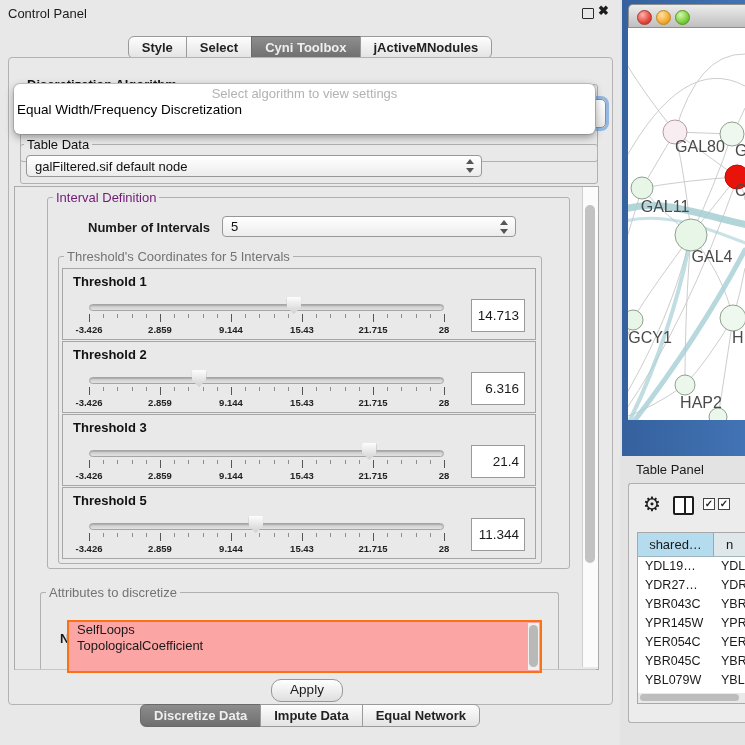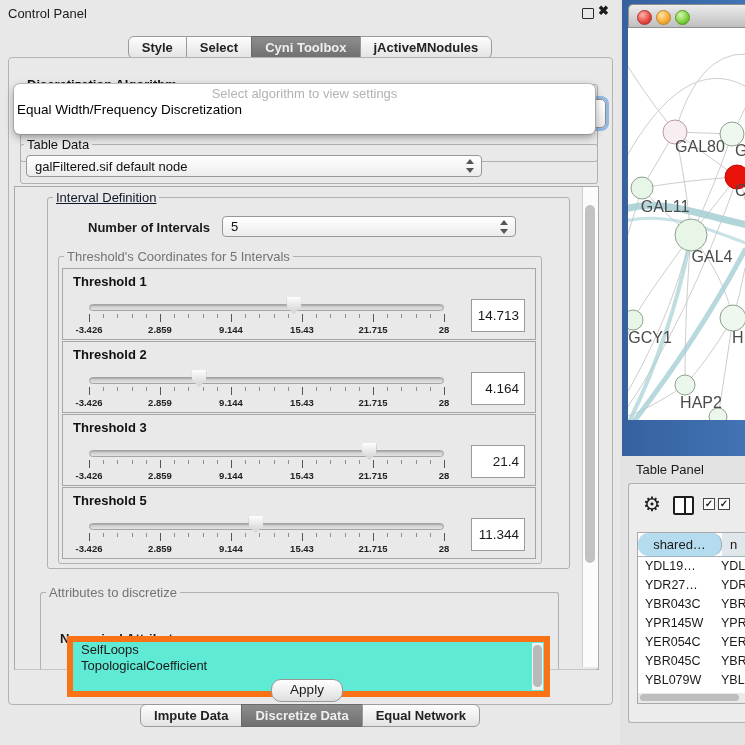--- a/index.html
+++ b/index.html
@@ -26,21 +26,21 @@
 
   
   .outer-panel{left:8px;top:57px;width:603px;height:646px;background:#e9e9e9;
                border:1px solid #b3b3b3;border-radius:4px;}
 
   
   .group{border:1px solid #b0b0b0;border-radius:3px;background:transparent;}
   .gl{position:absolute;top:-8px;left:6px;background:#e9e9e9;padding:0 3px;font-size:13px;line-height:15px;}
   .gl.black{color:#111;}
   .gl.bold{font-weight:bold;}
-  .gl.green{color:#0f172a;text-decoration:underline;}
+  .gl.green{color:#701a75;}
   .gl.blue{color:#737373;}
 
   
   .alg-combo{left:26px;top:99px;width:578px;height:27px;border-radius:5px;
              background:linear-gradient(#ffffff,#e9e9e9);border:1px solid #8d8d8d;
              box-shadow:0 0 0 3px rgba(92,151,216,.60);z-index:2;}
 
   
   .popup{left:14px;top:84px;width:581px;height:50px;background:#fff;border-radius:6px;
          box-shadow:0 3px 9px rgba(0,0,0,.38),0 0 0 1px #c9c9c9;z-index:5;overflow:hidden;}
@@ -77,22 +77,22 @@
   .tick{position:absolute;top:1px;width:1px;height:4px;background:#8d8d8d;}
   .tick.major{height:8px;background:#555;}
   .ticklabels{position:absolute;left:0;right:0;top:28px;height:11px;}
   .ticklabels span{position:absolute;transform:translateX(-50%);font-size:9.5px;font-weight:600;
                    color:#222;white-space:nowrap;}
   .valuebox{position:absolute;left:408px;top:30px;width:54px;height:33px;background:#fff;
             border:1px solid #9a9a9a;box-sizing:border-box;font-size:13.5px;line-height:31px;
             text-align:right;padding-right:5px;}
 
   
-  .attrlist{left:67px;top:620px;width:471px;height:49px;background:#5eead4;border:6px solid #f97316;
-            overflow:hidden;z-index:1;margin-top:16px;}
+  .attrlist{left:67px;top:620px;width:471px;height:49px;background:#fca5a5;border:2px solid #f97316;
+            overflow:hidden;z-index:1;}
   .listitem{font-size:13px;line-height:16px;padding-left:8px;white-space:nowrap;}
   .attrscroll{position:absolute;right:1px;top:1px;width:11px;height:47px;background:#f0f0f0;}
   .attrscroll .vthumb{position:absolute;left:1px;top:2px;width:9px;height:42px;background:#b9b9b9;border-radius:5px;}
 
   .applybar{left:15px;top:669px;width:581px;height:33px;background:#e9e9e9;border-top:1px solid #c6c6c6;}
   .applybtn{left:271px;top:679px;width:70px;height:21px;border-radius:10px;border:1px solid #979797;
             background:linear-gradient(#ffffff,#dedede);font-size:13.5px;text-align:center;line-height:20px;z-index:2;}
 
   
   #net-window{left:622px;top:0;width:123px;height:456px;background:linear-gradient(90deg,#35619e,#4273b4);}
@@ -111,21 +111,21 @@
   .gear{position:absolute;left:14px;top:8px;font-size:20px;color:#1d1d1d;}
   .split-ic{position:absolute;left:44px;top:12px;width:17px;height:15px;border:2px solid #1d1d1d;
             border-radius:2px;background:#fff;}
   .split-ic:before{content:"";position:absolute;left:50%;top:0;bottom:0;width:2px;background:#1d1d1d;}
   .chk{position:absolute;top:14px;width:10px;height:10px;border:1.4px solid #444;background:#fff;
        font-size:10px;line-height:9px;text-align:center;color:#222;font-weight:bold;}
   .tablewrap{position:absolute;left:8px;top:48px;right:0;bottom:18px;background:#fff;
              border:1px solid #a8a8a8;border-right:none;overflow:hidden;}
   .thead{display:flex;height:23px;border-bottom:1px solid #9fb3bd;}
   .th{font-size:13px;line-height:23px;text-align:center;box-sizing:border-box;}
-  .th.c0{width:84px;background:#b5dcee;border-right:1px solid #93a9b4;border-radius:10px;}
+  .th.c0{width:76px;background:#b5dcee;border-right:1px solid #93a9b4;}
   .th.c1{flex:1;background:#dfe7ea;}
   .trow{display:flex;height:19px;}
   .tcell{font-size:12.5px;line-height:19px;white-space:nowrap;overflow:hidden;box-sizing:border-box;}
   .tcell.c0{width:76px;padding-left:7px;}
   .tcell.c1{flex:1;padding-left:7px;}
   .hscroll{position:absolute;left:0;right:0;bottom:0;height:10px;background:#e9e9e9;}
   .hscroll .hthumb{position:absolute;left:2px;right:6px;top:1px;height:7px;background:#bdbdbd;border-radius:4px;}
 
   svg text{font-family:"Liberation Sans",sans-serif;}
 </style>
@@ -267,21 +267,21 @@
           </div>
         <div class="ticklabels">
             <span style="left: 0%;">-3.426</span>
             <span style="left: 20%;">2.859</span>
             <span style="left: 40%;">9.144</span>
             <span style="left: 60%;">15.43</span>
             <span style="left: 80%;">21.715</span>
             <span style="left: 100%;">28</span>
           </div>
       </div>
-      <div class="valuebox">4.164</div>
+      <div class="valuebox">6.316</div>
     </div>
 
     <div class="abs tbox" style="top:414px;">
       <div class="tlabel">Threshold 3</div>
       <div class="sliderzone">
         <div class="track"></div>
         <div class="thumb" style="left: 78.9983%;"></div>
         <div class="tickband">
             <div class="tick major" style="left: 0%;"></div>
             <div class="tick" style="left: 4%;"></div>
@@ -379,25 +379,25 @@
       </div>
 
     <div class="abs vscroll">
         <div class="vthumb"></div>
       </div>
 
     <div class="abs applybar"></div>
     <div class="abs applybtn">Apply</div>
 
     <div class="abs tabstrip tabstrip-bot">
+      <div class="tab sel">
+          <span>Discretize Data</span>
+        </div>
       <div class="tab">
           <span>Impute Data</span>
-        </div>
-      <div class="tab sel">
-          <span>Discretize Data</span>
         </div>
       <div class="tab">
           <span>Equal Network</span>
         </div>
     </div>
   </div>
 
   <div id="net-window" class="abs">
     <div class="nw-titlebar">
       <div class="light red"></div>

